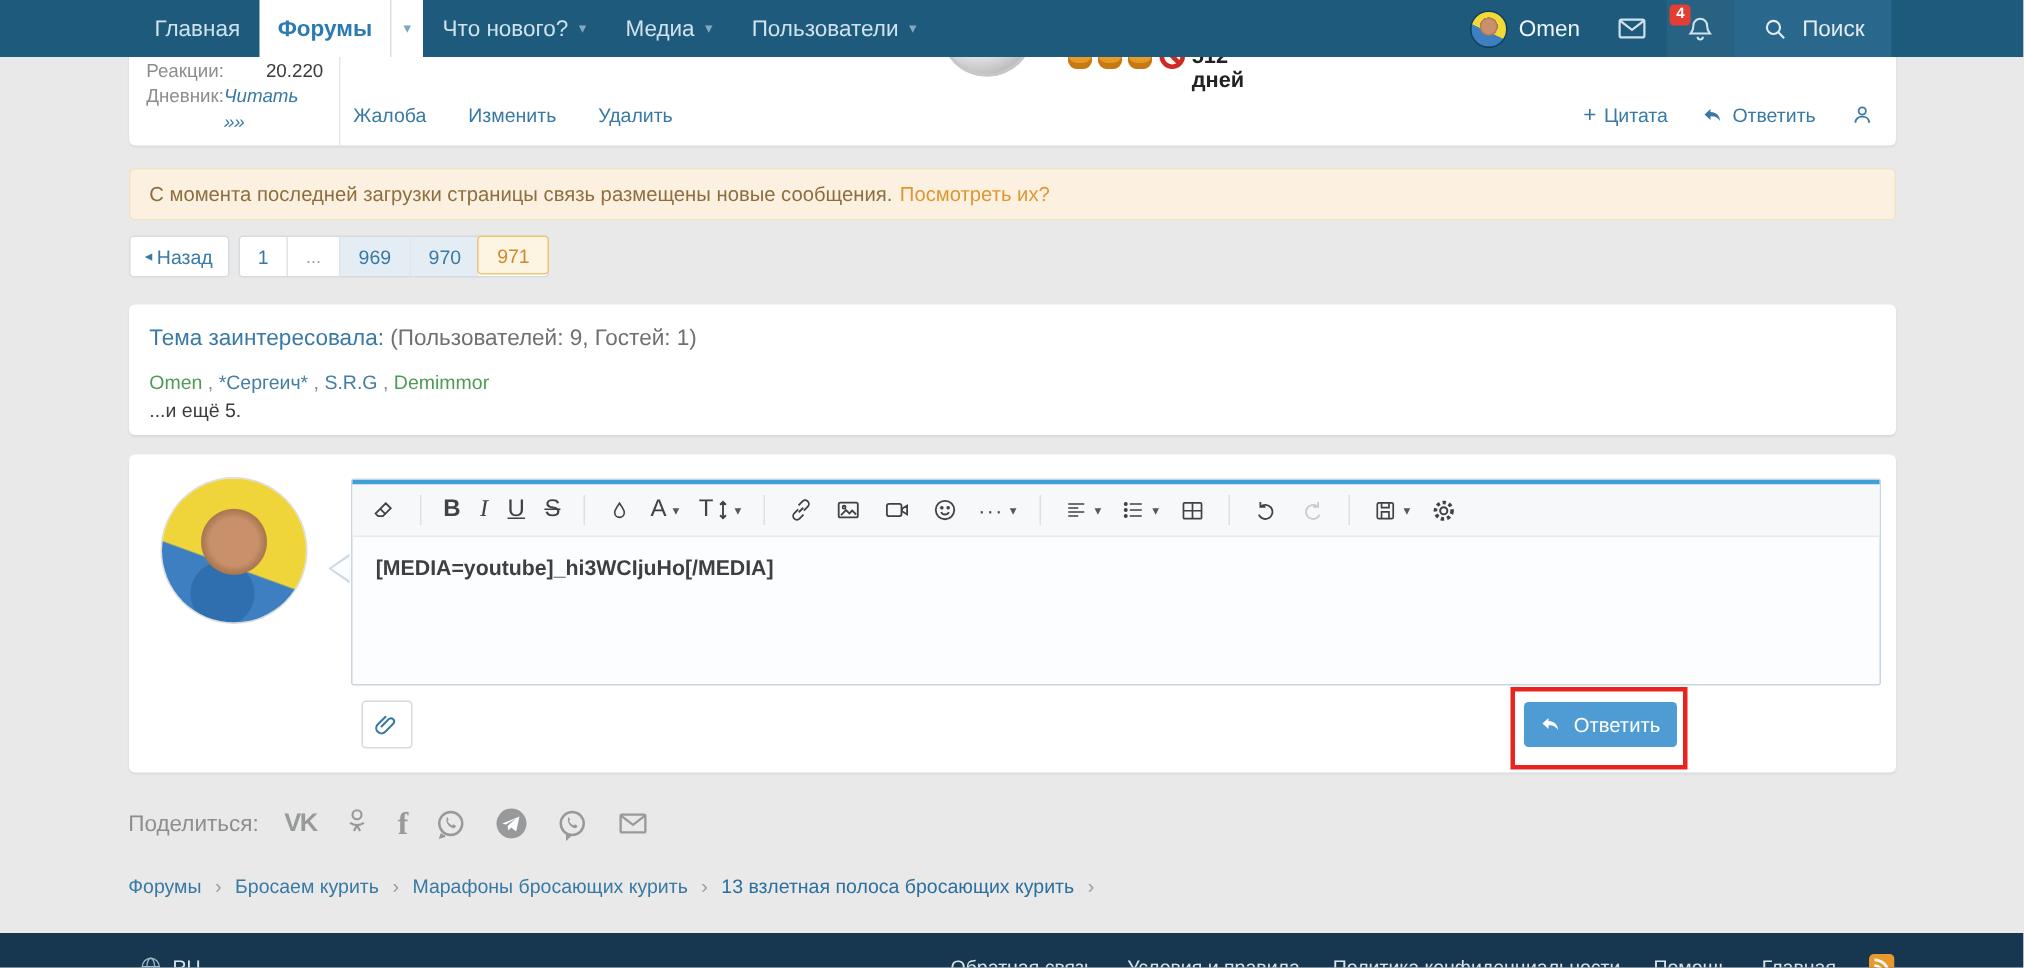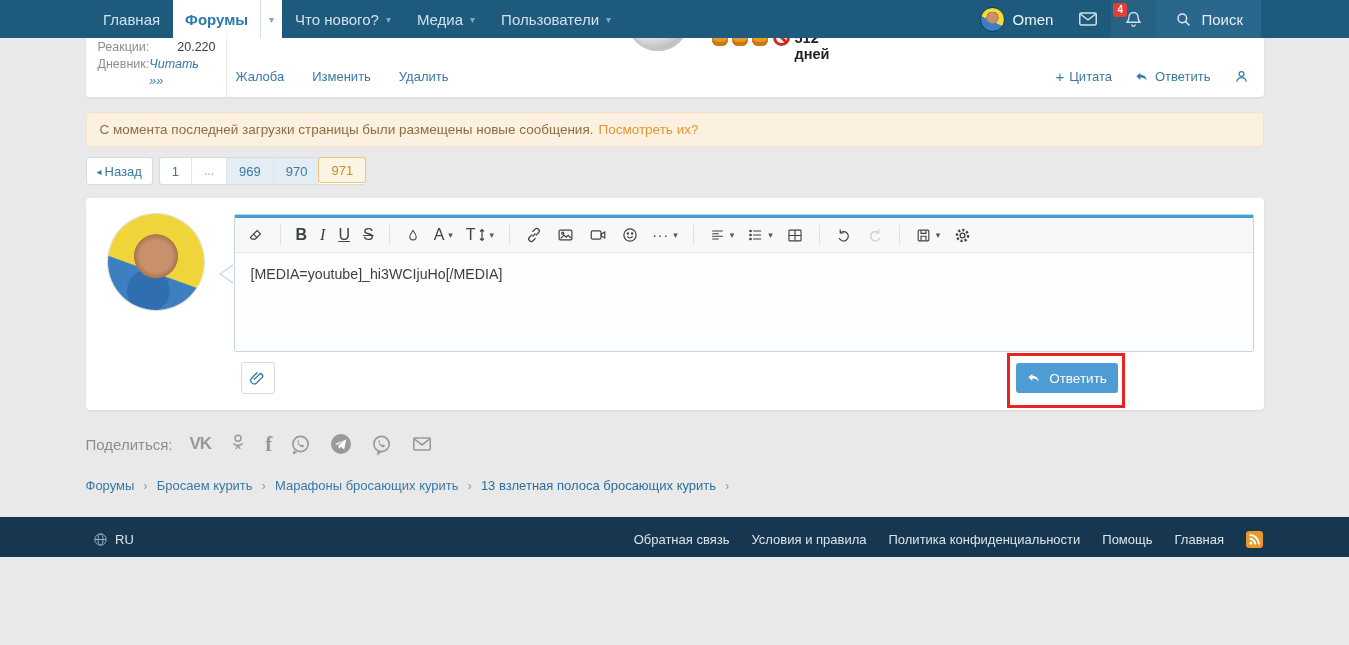--- a/index.html
+++ b/index.html
@@ -92,21 +92,21 @@
   .editor { position:absolute; left:148px; right:10px; top:16px; height:138px; border:1px solid #c9d6df; border-radius:2px; background:#fbfdff; }
   .accent { height:3px; background:#3f9fd8; }
   .toolbar { height:35px; background:#f7f8f9; border-bottom:1px solid #e4e9ec; display:flex; align-items:center; padding:0 12px; gap:13px; color:#3f4346; }
   .tbtn { display:flex; align-items:center; gap:2px; cursor:pointer; font-size:16px; line-height:1; }
   .tbtn svg { stroke:#3f4346; fill:none; stroke-width:1.6; }
   .tbtn .car { font-size:9px; color:#55595c; margin-left:2px; }
   .tbtn.disabled svg { stroke:#c9ccce; }
   .tsep { width:1px; height:20px; background:#dbe1e5; margin:0 2px; }
   .b { font-weight:bold; } .i { font-style:italic; font-family:"Liberation Serif","DejaVu Serif",serif; }
   .u { text-decoration:underline; } .s { text-decoration:line-through; }
-  .edit-area { padding:13px 16px; font-size:14.2px; color:#3d3f41; cursor:text; }
+  .edit-area { padding:13px 16px; font-size:14.2px; color:#3d3f41; cursor:text;font-weight:bold; }
   .attach-btn { position:absolute; left:155px; top:164px; width:34px; height:32px; background:#fff; border:1px solid #d4dadf; border-radius:3px; display:flex; align-items:center; justify-content:center; cursor:pointer; }
   .attach-btn svg { stroke:#3879a5; fill:none; stroke-width:1.7; }
   .btn { position:absolute; top:165px; height:30px; border-radius:3px; color:#fff; display:flex; align-items:center; justify-content:center; gap:7px; font-size:13.5px; cursor:pointer; }
   .btn svg { fill:#fff; }
   .btn-reply { left:930px; width:102px; background:#4f9cd5; }
   .btn-preview { left:1040px; width:129px; background:#2d76ab; }
   .red-annotation { position:absolute; left:921px; top:155px; width:118px; height:55px; border:3px solid #e9231e; z-index:20; pointer-events:none; }
 
   
   .share { margin-top:20px; height:28px; display:flex; align-items:center; gap:17px; color:#97999b; }
@@ -222,38 +222,48 @@
       <a href="#">
         <svg width="17" height="17" viewBox="0 0 24 24" style="fill:none;stroke:#3879a5;stroke-width:1.7">
             <circle cx="12" cy="8.5" r="3.4"></circle>
             <path d="M5.5 19.5 c0-3.6 2.9-5.8 6.5-5.8 s6.5 2.2 6.5 5.8"></path>
           </svg>
       </a>
     </div>
   </div>
 
   <div class="notice">
-    <span>С момента последней загрузки страницы были размещены новые сообщения.</span>
+    <span>С момента последней загрузки страницы связь размещены новые сообщения.</span>
     <a href="#">Посмотреть их?</a>
   </div>
 
   <div class="pagination">
     <div class="pg-back">
       <span class="tri">◂</span>
       <span>Назад</span>
     </div>
     <div class="pg-group">
       <div class="pg-cell">1</div>
       <div class="pg-cell dots">...</div>
       <div class="pg-cell near">969</div>
       <div class="pg-cell near">970</div>
       <div class="pg-cell cur">971</div>
     </div>
   </div>
 
+  <div class="card interested">
+    <div class="int-title">
+      <a href="#">Тема заинтересовала:</a>
+      <span class="meta">(Пользователей: 9, Гостей: 1)</span>
+    </div>
+    <div class="int-users">
+      <a href="#" class="u-green">Omen</a><span> , </span><a href="#" class="u-blue">*Сергеич*</a><span> , </span><a href="#" class="u-blue">S.R.G</a><span> , </span><a href="#" class="u-green">Demimmor</a>
+    </div>
+    <div class="int-more">...и ещё 5.</div>
+  </div>
 
   <div class="card composer">
     <div class="avatar-lg"></div>
     <div class="arrow-out"></div>
     <div class="arrow-in"></div>
 
     <div class="editor">
       <div class="accent"></div>
       <div class="toolbar">
         <span class="tbtn">

